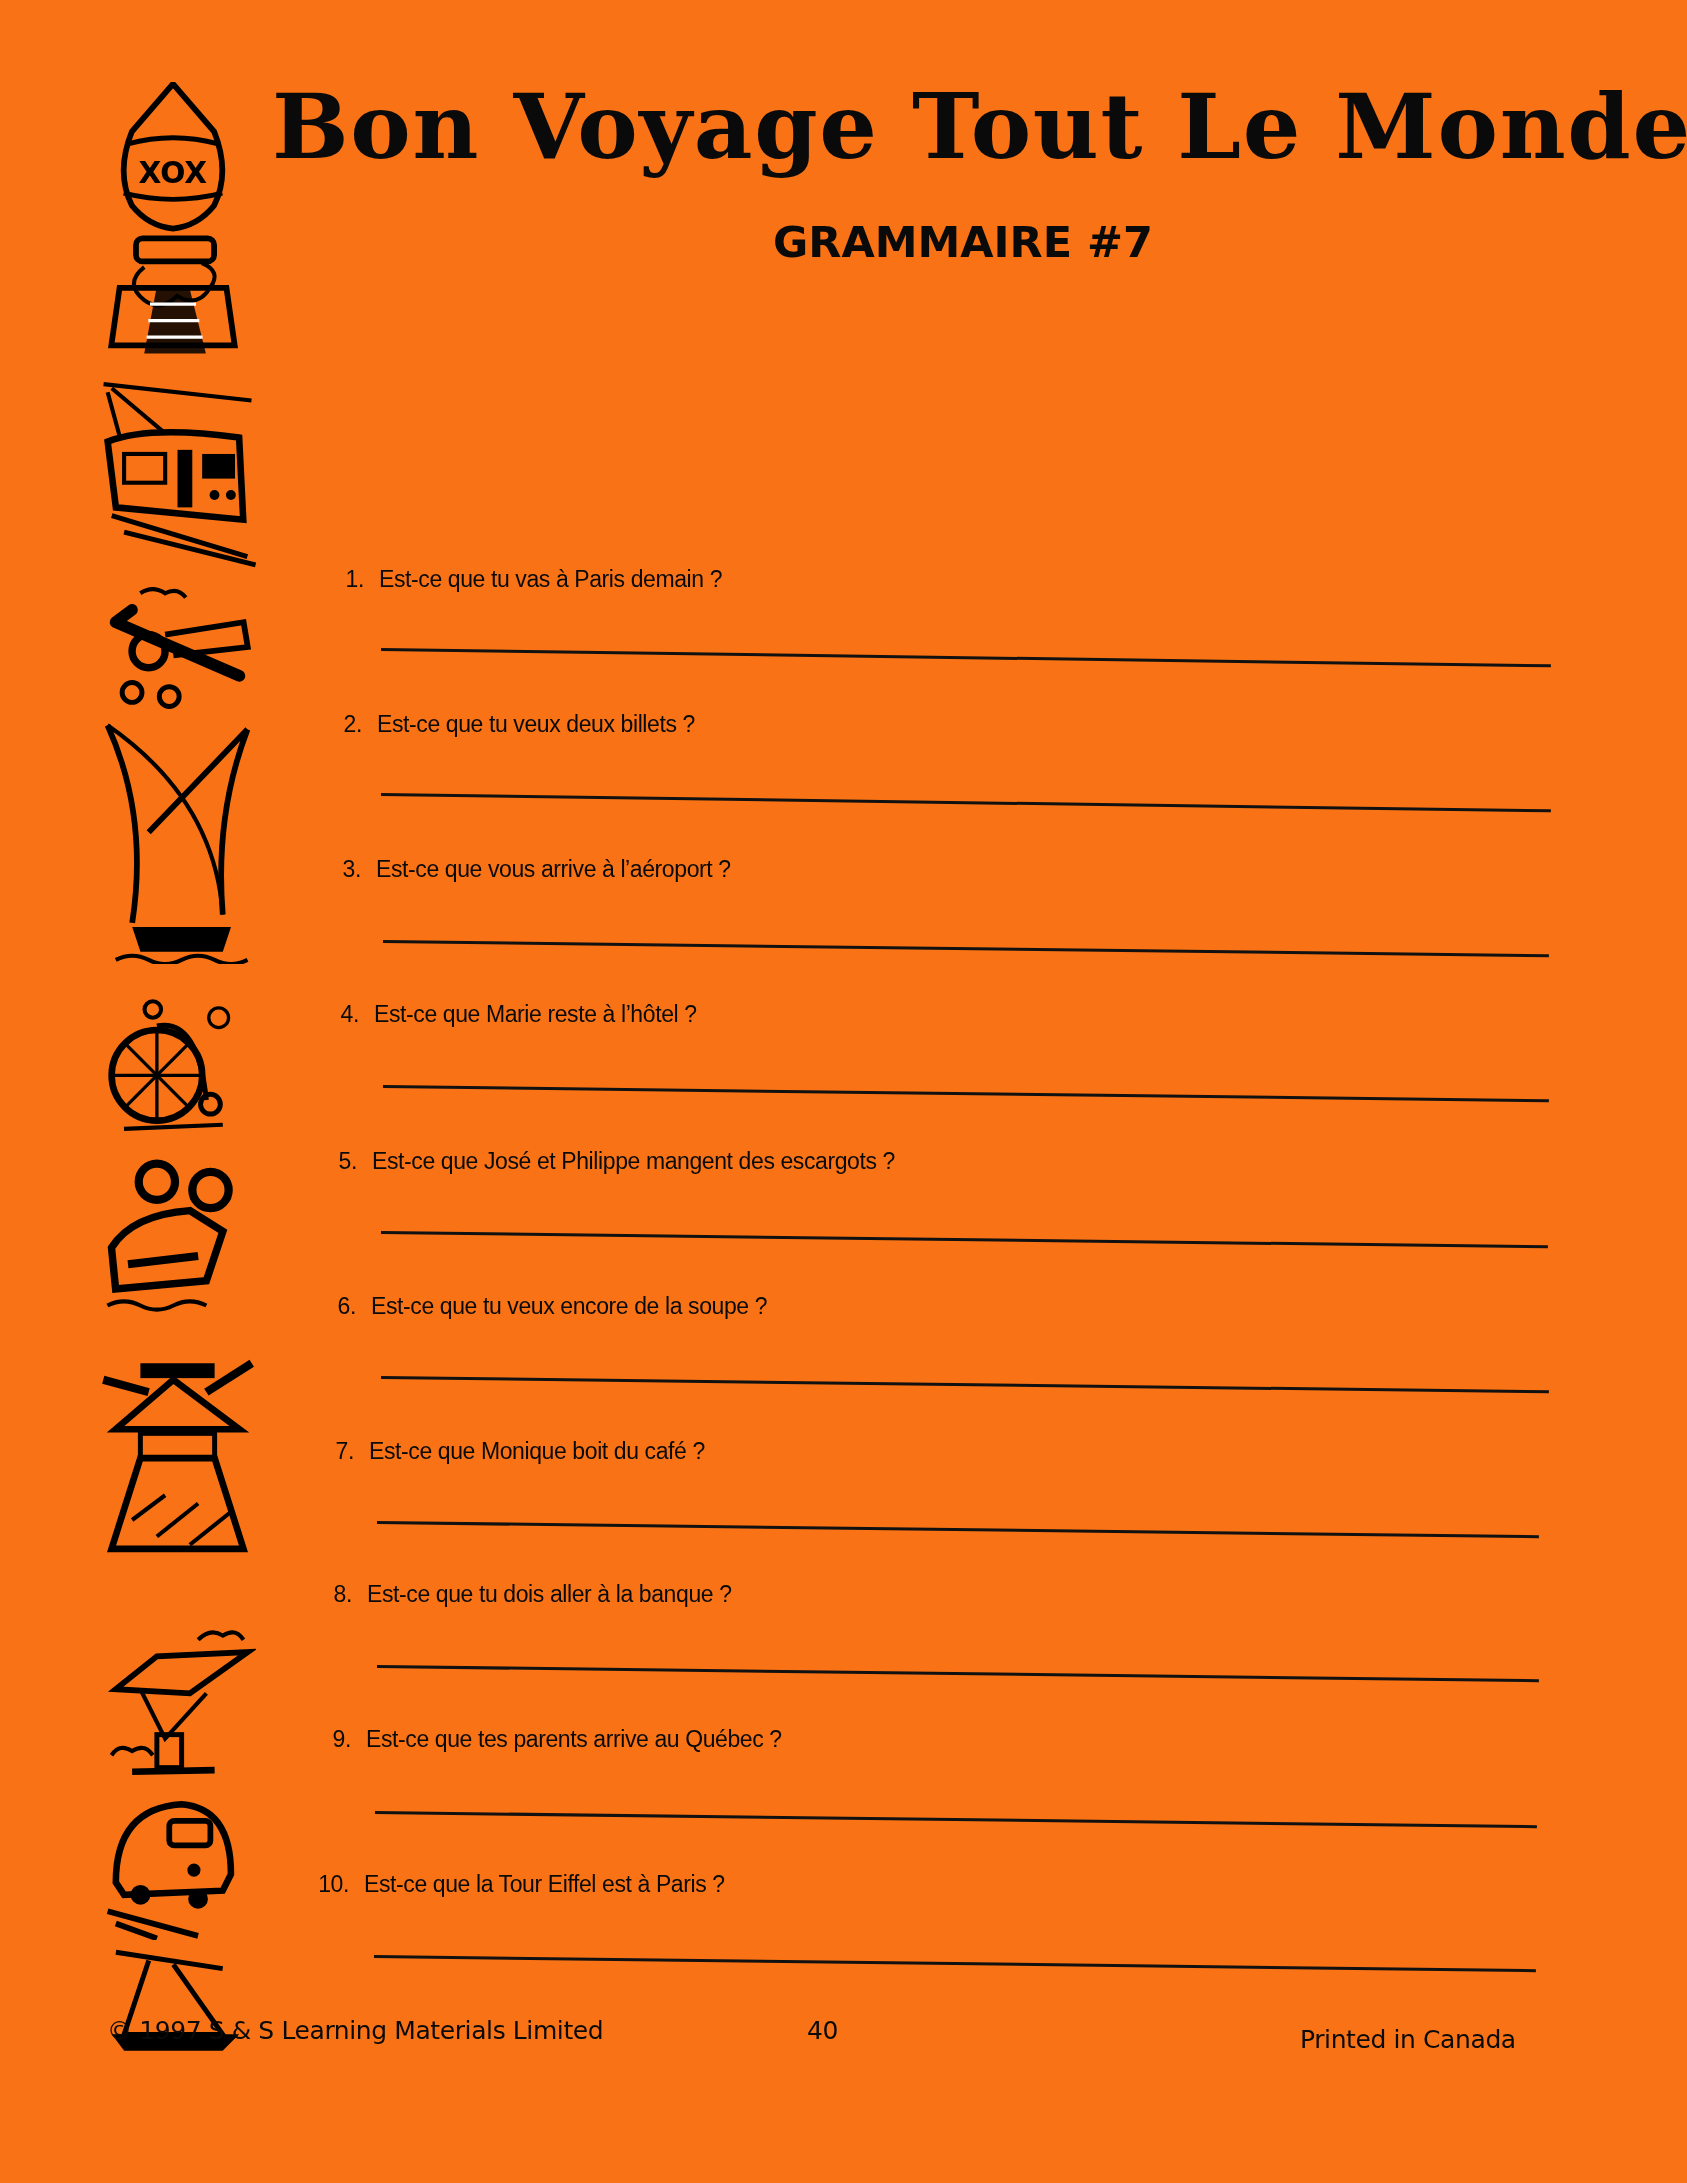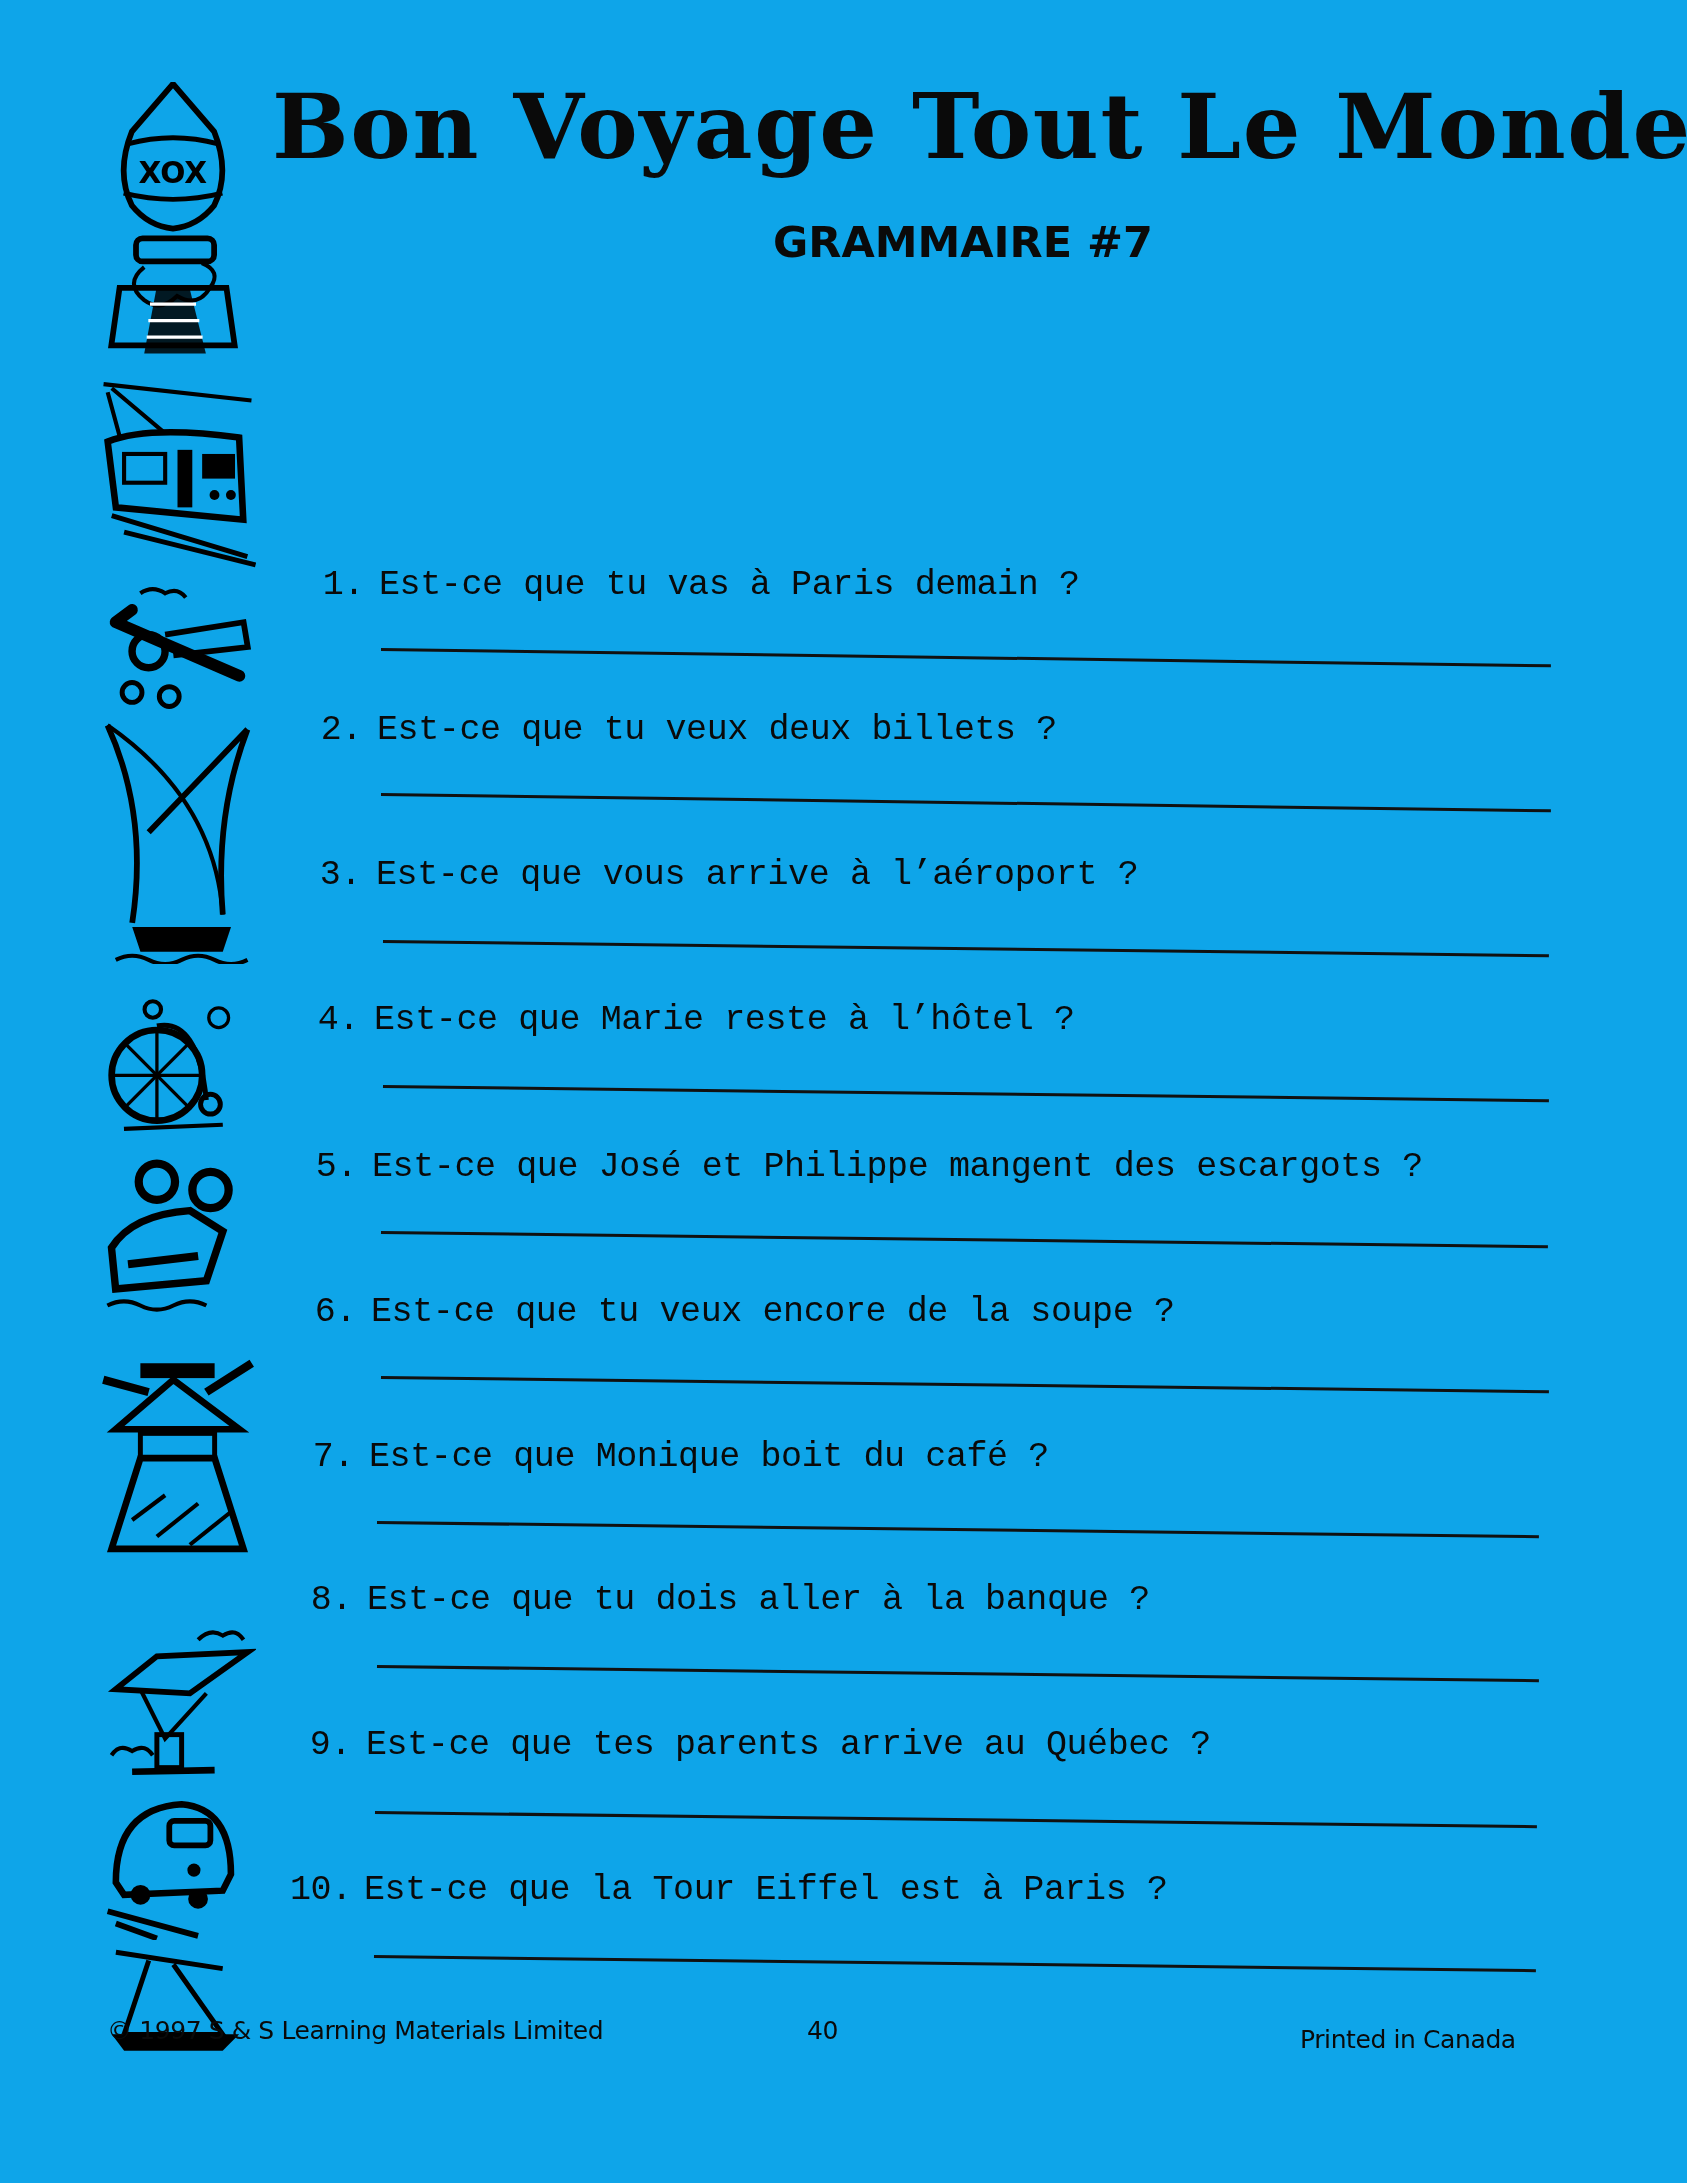--- a/index.html
+++ b/index.html
@@ -1,20 +1,20 @@
 <!DOCTYPE html>
 <html style="font-size:13px"><head>
   <meta charset="utf-8">
   <style>
     html, body { margin: 0; padding: 0; background: #ffffff; }
     body {
       width: 1687px; height: 2183px; position: relative; overflow: hidden;
       color: #0a0a0a; font-family: "Liberation Sans", sans-serif;
     }
-    .page { position: absolute; inset: 0; background: #0ea5e9; padding-left: 36px; }
+    .page { position: absolute; inset: 0; background: #f97316; padding-left: 36px; }
 
     
     .border-strip {
       position: absolute; left: 99px; top: 74px; width: 165px; height: 1911px;
     }
     .border-strip svg { position: absolute; left: 0; }
 
     .title {
       position: absolute; left: 272px; top: 82px; width: 1302px;
       font-family: "DejaVu Serif", serif; font-weight: 900; font-size: 89px;
@@ -34,21 +34,21 @@
     .topic span { text-decoration: underline; text-decoration-thickness: 3.3px; text-underline-offset: 6.6px; }
 
     .instructions {
       position: absolute; left: 320px; top: 433px; width: 1153px;
       font-family: "DejaVu Sans", sans-serif; font-size: 33px; line-height: 43px;
       letter-spacing: -0.4px;
     }
 
     .questions { position: absolute; left: 0; top: 0; width: 100%; height: 100%; }
     .question {
-      position: absolute; font-family: Liberation Mono, monospace; font-size: 35px;
+      position: absolute; font-family: Liberation Sans, sans-serif; font-size: 23px;
       line-height: 1; letter-spacing: -0.4px; white-space: nowrap;
     }
     .q-num { display: inline-block; width: 59px; text-align: right; margin-right: 15px; }
     .answer-line {
       position: absolute; height: 2.5px; background: #111; transform-origin: left center;
     }
 
     .footer {
       position: absolute; top: 2018px; font-family: "DejaVu Sans", sans-serif;
       font-size: 25px; letter-spacing: -0.4px; line-height: 1;

